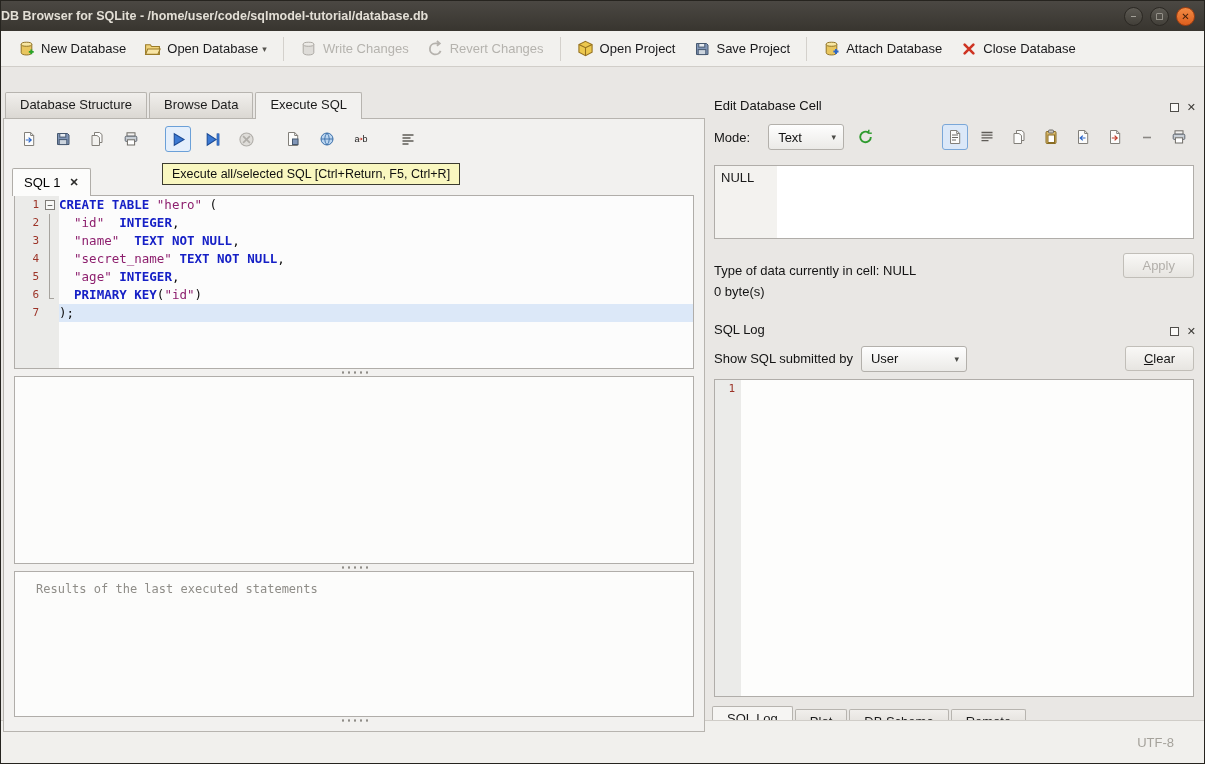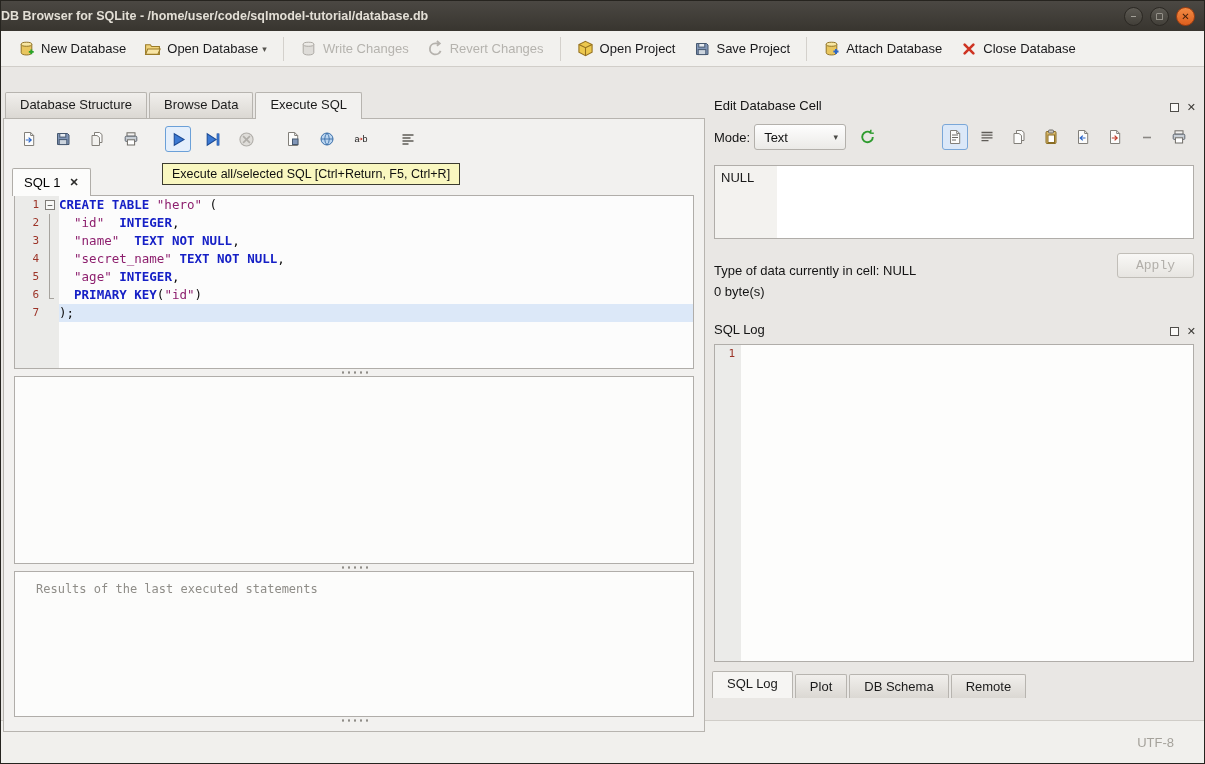--- a/index.html
+++ b/index.html
@@ -85,34 +85,34 @@
   .dock-icons{margin-left:auto;display:flex;align-items:center;gap:8px}
   .dock-float{width:9px;height:9px;border:1px solid #504e4a;background:#fbfaf8;display:inline-block}
   .dock-close{font-size:11px;color:#3a3834;line-height:1}
   .lbl{font-size:13px;color:#141414}
   .mode-row{display:flex;align-items:center;margin:10px 10px 0 6px;height:28px}
   .combo{position:relative;height:26px;border:1px solid #b3b0ab;border-radius:3px;
     background:linear-gradient(#fefefe,#ebeae7);display:flex;align-items:center;
     padding:0 22px 0 9px;font-size:13px;color:#121212}
   .combo::after{content:"▾";position:absolute;right:7px;top:50%;transform:translateY(-52%);
     font-size:9px;color:#4a4a46}
-  .combo-mode{width:92px;margin-left:4px}
+  .combo-mode{width:76px;margin-left:18px}
   .combo-user{width:106px;margin-left:8px}
   .icon-btn{width:26px;height:26px;display:flex;align-items:center;justify-content:center;
     border-radius:3px;border:1px solid transparent}
   .icon-btn.pressed{background:#dbe8f8;border-color:#7aa7d8}
   .auto-btn{margin-left:8px}
   .cell-icons{margin-left:auto;display:flex;gap:6px;margin-right:2px}
   .cell-edit{margin:14px 10px 0 6px;height:74px;border:1px solid #b0ada9;background:#fff;display:flex}
   .cell-gutter{width:62px;background:#f3f2ef;padding:4px 6px;font-size:13px;color:#1a1a1a}
   .cell-area{flex:1}
   .cell-info-row{display:flex;align-items:flex-end;margin:14px 10px 0 6px}
   .btn{height:25px;padding:0 18px;border:1px solid #c1beb8;border-radius:3px;
     background:linear-gradient(#f9f8f6,#e7e5e1);font-size:13px;color:#161616;
-    font-family:Liberation Mono, monospace;margin-left:auto}
+    font-family:Liberation Sans, sans-serif;margin-left:auto}
   .btn.disabled{color:#b2afaa}
   .btn.clear::first-letter{text-decoration:underline}
   .bytes{margin:6px 0 0 6px}
   .log-controls{display:flex;align-items:center;margin:8px 10px 0 6px;height:27px}
   .log-area{margin:7px 10px 0 6px;height:318px;border:1px solid #b0ada9;
     background:linear-gradient(to right,#ebebe9 26px,#fdfdfc 26px);
     font-family:"DejaVu Sans Mono",monospace;font-size:12px}
   .log-ln{display:inline-block;width:20px;text-align:right;color:#9c3428;line-height:18px;font-size:11px}
   .btabs{display:flex;align-items:flex-end;height:27px;margin-top:9px;padding-left:4px;gap:2px}
   .btab{padding:4px 14px 5px;font-size:13px;color:#1b1b1b;height:24px;
@@ -459,20 +459,27 @@
       <div class="bytes lbl">0 byte(s)</div>
 
       <div class="dock-header log">
         <span class="dock-title">SQL Log</span>
         <span class="dock-icons">
           <span class="dock-float"></span>
           <span class="dock-close">✕</span>
         </span>
       </div>
 
+      <div class="log-controls">
+        <span class="lbl">Show SQL submitted by</span>
+        <div class="combo combo-user">
+          <span>User</span>
+        </div>
+        <button class="btn clear">Clear</button>
+      </div>
 
       <div class="log-area">
         <span class="log-ln">1</span>
       </div>
 
       <div class="btabs">
           <div class="btab active">SQL Log</div>
           <div class="btab">Plot</div>
           <div class="btab">DB Schema</div>
           <div class="btab">Remote</div>

